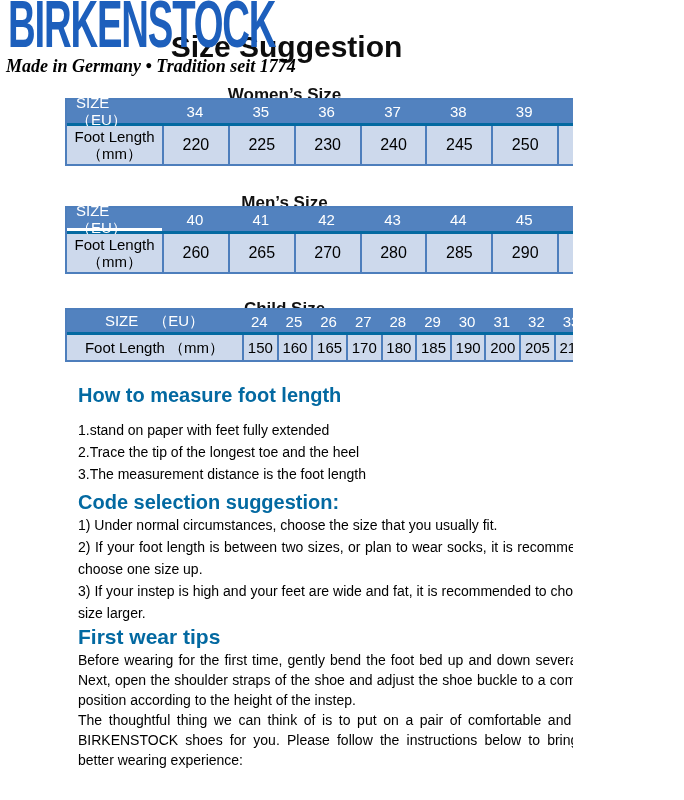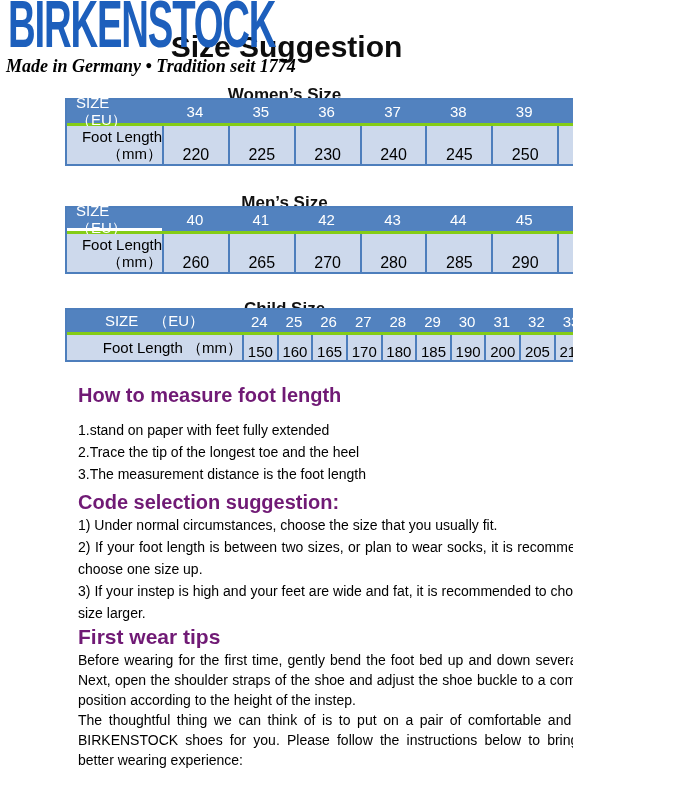--- a/index.html
+++ b/index.html
@@ -17,36 +17,36 @@
            font-style:italic;font-weight:bold;font-size:18px;color:#000;}
 
   
   .tbl-head{position:absolute;left:0;right:4px;text-align:center;
             font-weight:bold;font-size:17px;color:#111;}
   .h-women{top:71px}.h-men{top:179px}.h-child{top:285px}
 
   .tbl{position:absolute;left:65px;width:560px;}
   .t-wm{top:98px}.t-mn{top:206px}.t-ch{top:308px}
 
-  .grid{display:grid;border:2px solid var(--brd);background:#84cc16;row-gap:3px;}
+  .grid{display:grid;border:2px solid var(--brd);background:#0369a1;row-gap:3px;}
   .t-wm .grid,.t-mn .grid{grid-template-columns:95px repeat(7,1fr);grid-template-rows:23px 38px;}
   .t-ch .grid{grid-template-columns:175px repeat(11,1fr);grid-template-rows:22px 25px;}
 
   .hc,.bc{display:flex;align-items:center;justify-content:center;
           font-family:"Liberation Sans","DejaVu Sans",sans-serif;}
   .hc{background:var(--hdr);color:#fff;font-size:15px;}
   .t-wm .hc.lab,.t-mn .hc.lab{justify-content:flex-start;padding-left:9px;}
   .t-mn .hc.lab{box-shadow:inset 0 -3px 0 #fff;}
-  .bc{background:var(--row);color:#000;font-size:16px;border-left:2px solid var(--brd);align-items:flex-end;}
+  .bc{background:var(--row);color:#000;font-size:16px;border-left:2px solid var(--brd);}
   .bc.lab{border-left:0;flex-direction:column;font-size:15px;line-height:17px;}
   .t-ch .bc{font-size:15px;}
 
   
   .txt{position:absolute;left:78px;width:545px;}
-  .sec-h{margin:0;font-weight:bold;color:#701a75;}
+  .sec-h{margin:0;font-weight:bold;color:#0369a1;}
   #sec-measure{top:384px}
   #sec-measure .sec-h{font-size:20px;margin-bottom:12px;}
   #sec-measure .line{font-size:14px;line-height:22px;}
   #sec-code{top:491px}
   #sec-code .sec-h{font-size:20px;}
   #sec-code .line{font-size:14px;line-height:22px;text-align:justify;}
   #sec-tips{top:625px}
   #sec-tips .sec-h{font-size:21px;margin-bottom:1px;}
   #sec-tips p{margin:0;font-size:14px;line-height:20px;text-align:justify;}
 </style>

